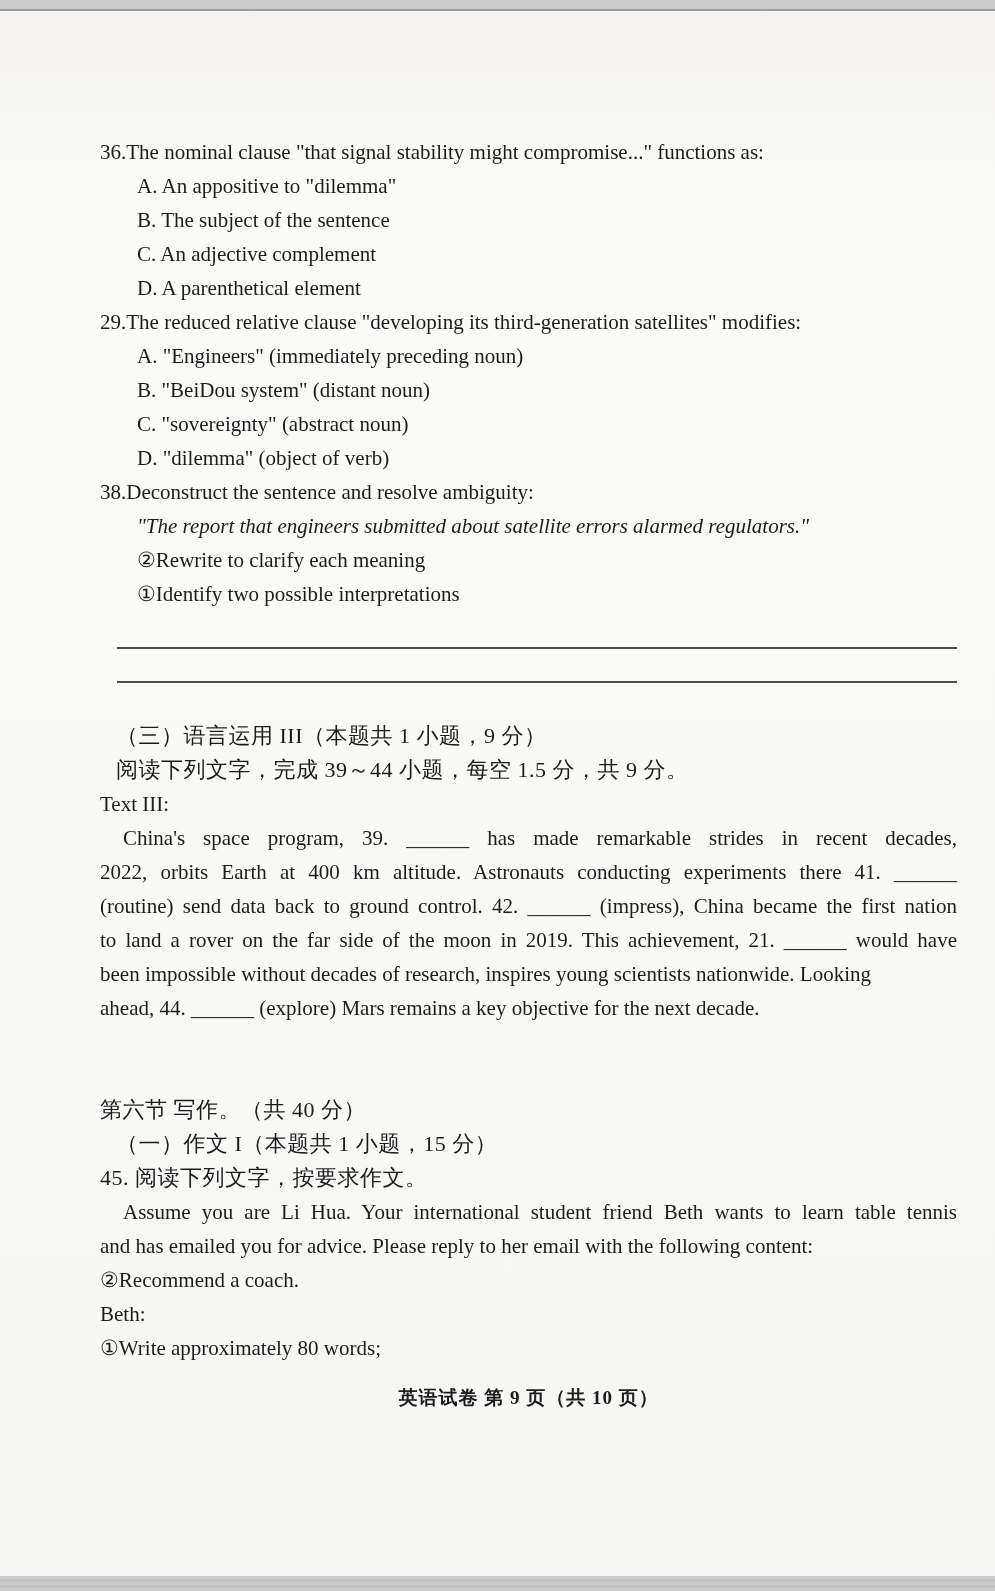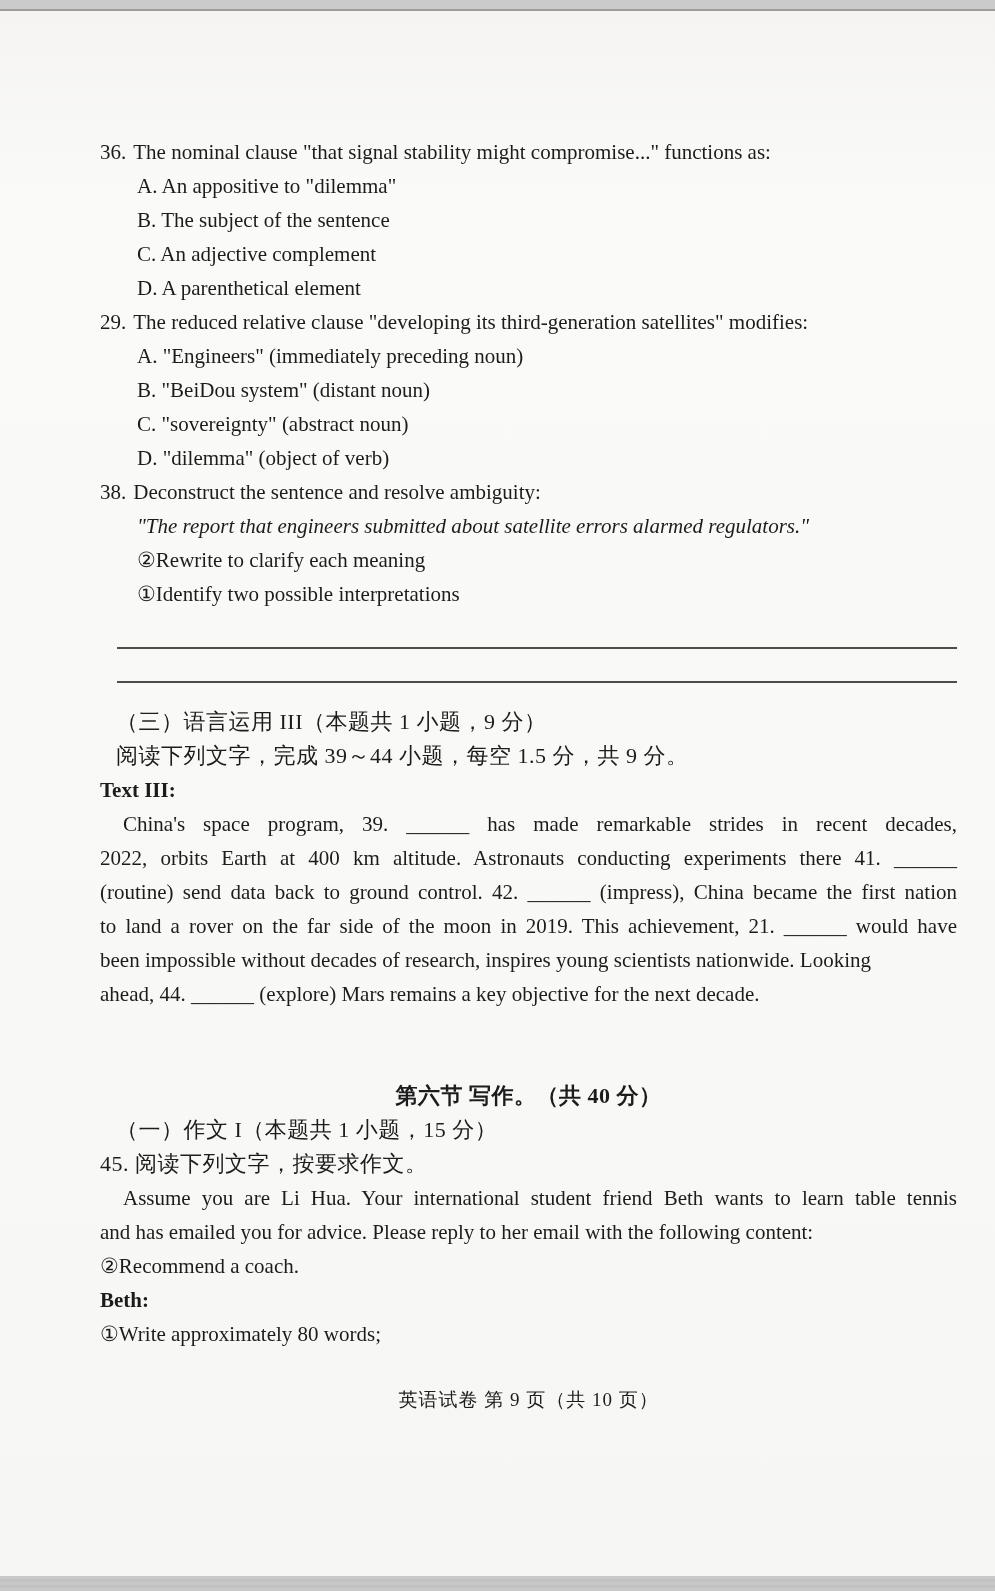--- a/index.html
+++ b/index.html
@@ -17,39 +17,39 @@
   .letterbox-bottom {
     position: absolute; left: 0; bottom: 0; width: 100%; height: 15px;
     background: repeating-linear-gradient(180deg, #c9c9c9 0 3px, #c2c2c2 3px 6px);
   }
   .paper {
     position: absolute; top: 11px; left: 0; width: 995px; height: 1565px;
     background: linear-gradient(180deg, #f5f4f2 0%, #fafaf8 12%, #f8f8f6 70%, #f6f6f4 100%);
   }
   .content { padding: 0 38px 0 100px; }
   .line { line-height: 34px; font-size: 21px; white-space: nowrap; }
-  .q .qnum { margin-right: 7px; }
+  .q .qnum { }
   .opt { padding-left: 37px; }
   .italic { font-style: italic; }
-  .bold { font-weight: bold; }
+  .bold { font-weight: normal; }
   .cjk { font-size: 22px; letter-spacing: 0.5px; }
   .indent-cjk { padding-left: 16px; }
   .para-indent { text-indent: 23px; }
   .just { text-align: justify; text-align-last: justify; white-space: normal; }
   .answer-line {
     height: 0; border-top: 2px solid #4c4c4c;
     margin-left: 17px; width: 840px;
   }
   .answer-line.first { margin-top: 36px; }
   .answer-line.second { margin-top: 32px; }
-  .sec3-heading { margin-top: 22px; font-family: Liberation Serif, serif; }
-  .writing-heading { margin-top: 68px; text-align: center; }
+  .sec3-heading { margin-top: 36px; font-family: Liberation Serif, serif; }
+  .writing-heading { margin-top: 68px; }
   .footer {
-    margin-top: 32px; text-align: center;
-    font-size: 19px; line-height: 34px; font-weight: normal;
+    margin-top: 16px; text-align: center;
+    font-size: 19px; line-height: 34px; font-weight: bold;
     letter-spacing: 1px;
   }
   #q36 { margin-top: 124px; }
 </style>
 </head>
 <body>
 
 <div class="screen">
   <div class="letterbox-top"></div>
 

